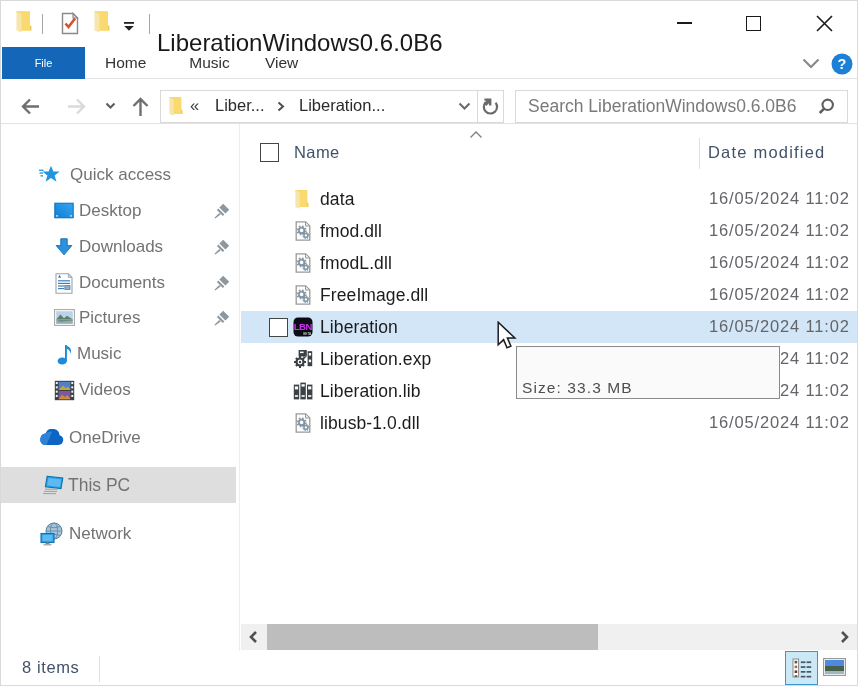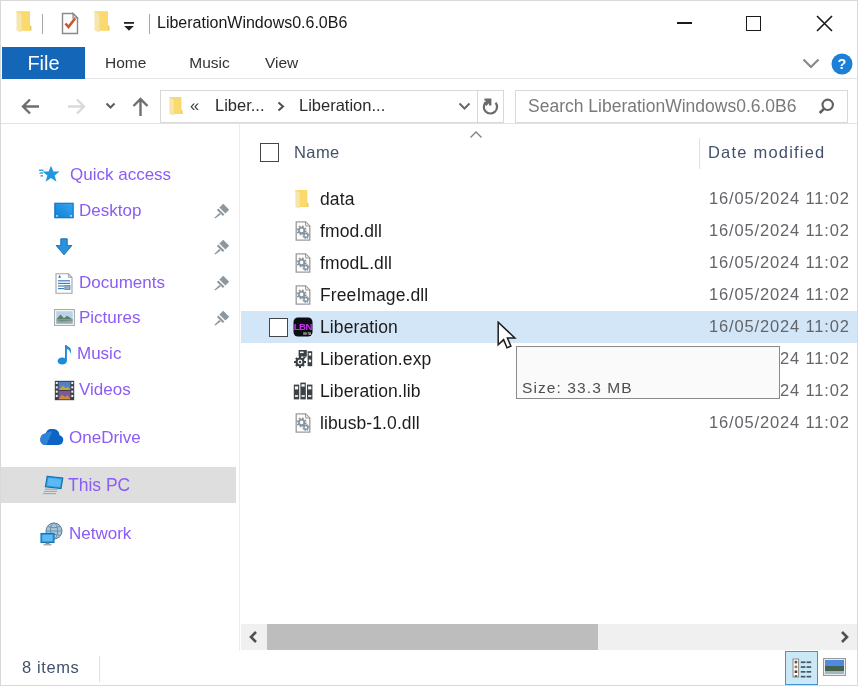--- a/index.html
+++ b/index.html
@@ -5,21 +5,21 @@
 body{font-family:"Liberation Sans",sans-serif;-webkit-font-smoothing:antialiased}
 #w{position:relative;width:858px;height:686px;background:#fff;border:1px solid #d9d9d9;overflow:hidden}
 .a{position:absolute}
 .txt{color:#191919;font-size:15px;white-space:nowrap}
 .hdr{color:#42526b;font-size:16.5px;letter-spacing:0.4px;white-space:nowrap}
 .row{position:absolute;left:0;width:618px;height:32px}
 .rowtxt{position:absolute;left:79px;top:6px;font-size:17.5px;letter-spacing:0.1px;color:#1c1c1c;white-space:nowrap}
 .rowdate{position:absolute;left:468px;top:6px;font-size:16.5px;letter-spacing:0.85px;color:#636569;white-space:nowrap}
 .rowic{position:absolute;left:52px;top:6px;width:20px;height:20px}
 .si{position:absolute;height:36px;display:flex;align-items:center}
-.si .lb{font-size:17px;color:#8b5cf6;white-space:nowrap}
+.si .lb{font-size:17px;color:#737373;white-space:nowrap}
 .pin{position:absolute;left:212px;width:16px;height:16px}
 </style></head>
 <body>
 <div id="w">
 
 <div class="a" id="titlebar" style="left:0;top:0;width:856px;height:45px;background:#fff"></div>
 <svg class="a" style="left:14px;top:9px" width="17" height="24" viewBox="0 0 17 24">
   <path d="M1.5 1.5 L15 1.5 L15 15 L16.5 16.5 L16.5 20.5 L6 20.5 Z" fill="#f2c94c"></path>
   <path d="M1.5 1.5 L15 1.5 L15 20.5 L6.5 20.5 Z" fill="#fad96f"></path>
   <path d="M1.5 1.5 L6.5 4.2 L6.5 22.5 L1.5 20.5 Z" fill="#f7e6ac"></path>
@@ -33,30 +33,30 @@
 <svg class="a" style="left:92px;top:9px" width="17" height="24" viewBox="0 0 17 24">
   <path d="M1.5 1.5 L15 1.5 L15 15 L16.5 16.5 L16.5 20.5 L6 20.5 Z" fill="#f2c94c"></path>
   <path d="M1.5 1.5 L15 1.5 L15 20.5 L6.5 20.5 Z" fill="#fad96f"></path>
   <path d="M1.5 1.5 L6.5 4.2 L6.5 22.5 L1.5 20.5 Z" fill="#f7e6ac"></path>
 </svg>
 <svg class="a" style="left:122px;top:20px" width="12" height="11" viewBox="0 0 12 11">
   <rect x="1" y="1" width="10" height="1.8" fill="#222"></rect>
   <path d="M1.2 5 H10.8 L6 9.8 Z" fill="#222"></path>
 </svg>
 <div class="a" style="left:148px;top:13px;width:1px;height:20px;background:#a6a6a6"></div>
-<div class="a txt" style="left:156px;top:13px;font-size:16px">LiberationWindows0.6.0B6</div>
+<div class="a txt" style="left:156px;top:28px;font-size:24px">LiberationWindows0.6.0B6</div>
 
 <div class="a" style="left:676px;top:21px;width:15px;height:2px;background:#1a1a1a"></div>
 <div class="a" style="left:745px;top:15px;width:15px;height:15px;border:1.6px solid #1a1a1a"></div>
 <svg class="a" style="left:814px;top:13px" width="19" height="19" viewBox="0 0 19 19">
   <path d="M2 2 L17 17 M17 2 L2 17" stroke="#1a1a1a" stroke-width="1.6"></path>
 </svg>
 
 <div class="a" style="left:0;top:77px;width:856px;height:1px;background:#e4e4e4"></div>
-<div class="a" style="left:1px;top:46px;width:83px;height:32px;background:#1467b8;color:#fff;font-size:20px;text-align:center;line-height:32px">File</div>
+<div class="a" style="left:1px;top:46px;width:83px;height:32px;background:#1467b8;color:#fff;font-size:11px;text-align:center;line-height:32px">File</div>
 <div class="a" style="left:104px;top:46px;width:44px;height:31px;color:#323232;font-size:15.5px;line-height:31px">Home</div>
 <div class="a" style="left:186px;top:46px;width:45px;height:31px;color:#323232;font-size:15.5px;text-align:center;line-height:31px">Music</div>
 <div class="a" style="left:264px;top:46px;width:44px;height:31px;color:#323232;font-size:15.5px;text-align:left;line-height:31px">View</div>
 <svg class="a" style="left:801px;top:57px" width="18" height="11" viewBox="0 0 18 11">
   <path d="M1.5 1.5 L9 9 L16.5 1.5" fill="none" stroke="#8a8a8a" stroke-width="2.2"></path>
 </svg>
 <svg class="a" style="left:830px;top:52px" width="22" height="22" viewBox="0 0 22 22">
   <circle cx="11" cy="11" r="10.5" fill="#1d7fd6"></circle>
   <text x="11" y="16" font-size="14.5" font-weight="bold" fill="#fff" text-anchor="middle" font-family="Liberation Sans">?</text>
 </svg>
@@ -138,20 +138,23 @@
       <g fill="#8e979e">
         <path d="M10.2 0.8 L16.2 6.8 L12.4 10.6 L6.4 4.6 Z"></path>
         <path d="M5.4 5.6 L11.4 11.6 L9.9 13.1 L3.9 7.1 Z"></path>
         <path d="M6.3 10 L7.7 11.4 L2.2 15.4 L1.4 14.8 Z"></path>
       </g>
     </svg>
 
 <svg class="a" style="left:53px;top:237px" width="20" height="18" viewBox="0 0 20 18">
   <path d="M6.8 0.8 H13.2 V7.6 H17.8 L10 16.8 L2.2 7.6 H6.8 Z" fill="#2a91dd" stroke="#1a74b8" stroke-width="1"></path>
 </svg>
+<div class="a si" style="left:78px;top:228px">
+      <span class="lb">Downloads</span>
+    </div>
 <svg class="pin" style="top:238px;width:17px;height:17px" viewBox="0 0 17 17">
       <g fill="#8e979e">
         <path d="M10.2 0.8 L16.2 6.8 L12.4 10.6 L6.4 4.6 Z"></path>
         <path d="M5.4 5.6 L11.4 11.6 L9.9 13.1 L3.9 7.1 Z"></path>
         <path d="M6.3 10 L7.7 11.4 L2.2 15.4 L1.4 14.8 Z"></path>
       </g>
     </svg>
 
 <svg class="a" style="left:54px;top:272px" width="18" height="21" viewBox="0 0 18 21">
   <path d="M1 0.8 H13.4 L17 4.4 V20.2 H1 Z" fill="#fff" stroke="#9aa5ad" stroke-width="1.1"></path>

